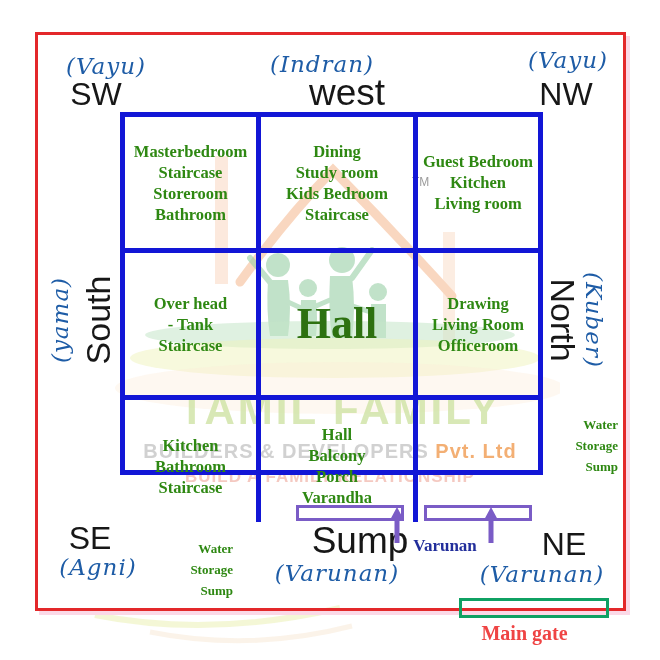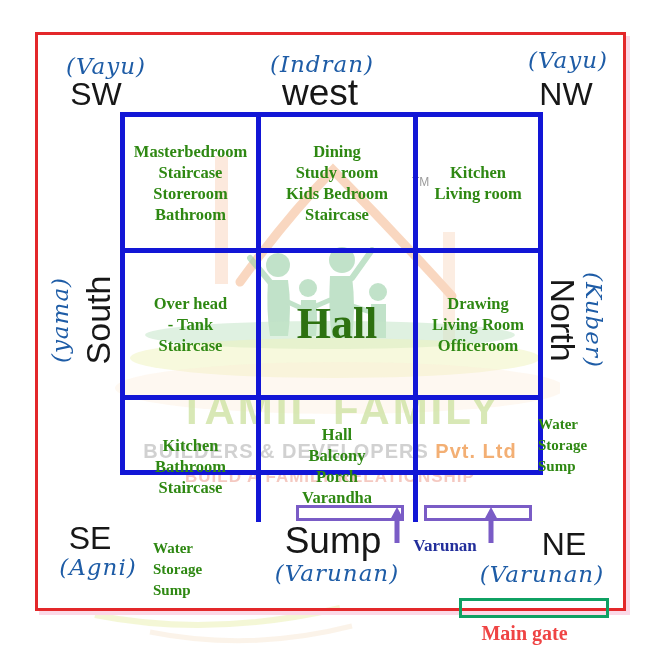--- a/index.html
+++ b/index.html
@@ -18,29 +18,29 @@
   .cell.last-col{border-right:none;}
   .cell.last-row{border-bottom:none;}
   .room-line{font-family:"Liberation Serif",serif;font-weight:bold;color:#2e8812;
              font-size:16.5px;line-height:21px;white-space:nowrap;}
   .hall-text{font-family:"Liberation Serif",serif;font-weight:bold;color:#2d7110;
              font-size:44px;line-height:46px;}
   .cell.push-down{padding-top:10px;}
   
   .dir,.deity,.sump,.nav-label{position:absolute;z-index:3;white-space:nowrap;}
   .dir{color:#171717;font-size:32px;line-height:32px;transform:translate(-50%,-50%);}
-  .dir.big{font-size:37px;}
+  .dir.big{font-size:37px;margin-left:27px;}
   .dir.side{font-size:34px;}
   .deity{color:#1e5ca6;font-family:"DejaVu Serif",serif;font-style:italic;
          font-size:23px;line-height:24px;letter-spacing:1px;transform:translate(-50%,-50%);}
   .rot-l{transform:translate(-50%,-50%) rotate(-90deg);}
   .rot-r{transform:translate(-50%,-50%) rotate(90deg);}
   
-  .sump{width:80px;text-align:left;font-family:"Liberation Serif",serif;font-weight:bold;
-        color:#2e8812;font-size:15px;line-height:21px;}
+  .sump{width:80px;text-align:right;font-family:"Liberation Serif",serif;font-weight:bold;
+        color:#2e8812;font-size:13px;line-height:21px;}
   .entrance-rect{position:absolute;width:108px;height:16px;box-sizing:border-box;
                  border:3px solid #7a5cc6;z-index:4;}
   .arrow{position:absolute;z-index:4;}
   .nav-label{font-family:"Liberation Serif",serif;font-weight:bold;color:#222e9b;
              font-size:17px;text-align:center;}
   .main-gate-rect{position:absolute;left:459px;top:598px;width:150px;height:20px;
                   box-sizing:border-box;border:3px solid #0fa163;z-index:4;}
   .main-gate-label{position:absolute;left:452px;top:622px;width:145px;text-align:center;
                    font-family:"Liberation Serif",serif;font-weight:bold;color:#ef4444;
                    font-size:20px;z-index:4;}
@@ -97,20 +97,21 @@
       <div class="room-line">Storeroom</div>
       <div class="room-line">Bathroom</div>
     </div>
     <div class="cell">
       <div class="room-line">Dining</div>
       <div class="room-line">Study room</div>
       <div class="room-line">Kids Bedroom</div>
       <div class="room-line">Staircase</div>
     </div>
     <div class="cell last-col">
+      <div class="room-line">Guest Bedroom</div>
       <div class="room-line">Kitchen</div>
       <div class="room-line">Living room</div>
     </div>
     <div class="cell">
       <div class="room-line">Over head</div>
       <div class="room-line">- Tank</div>
       <div class="room-line">Staircase</div>
     </div>
     <div class="cell">
       <div class="hall-text">Hall</div>

